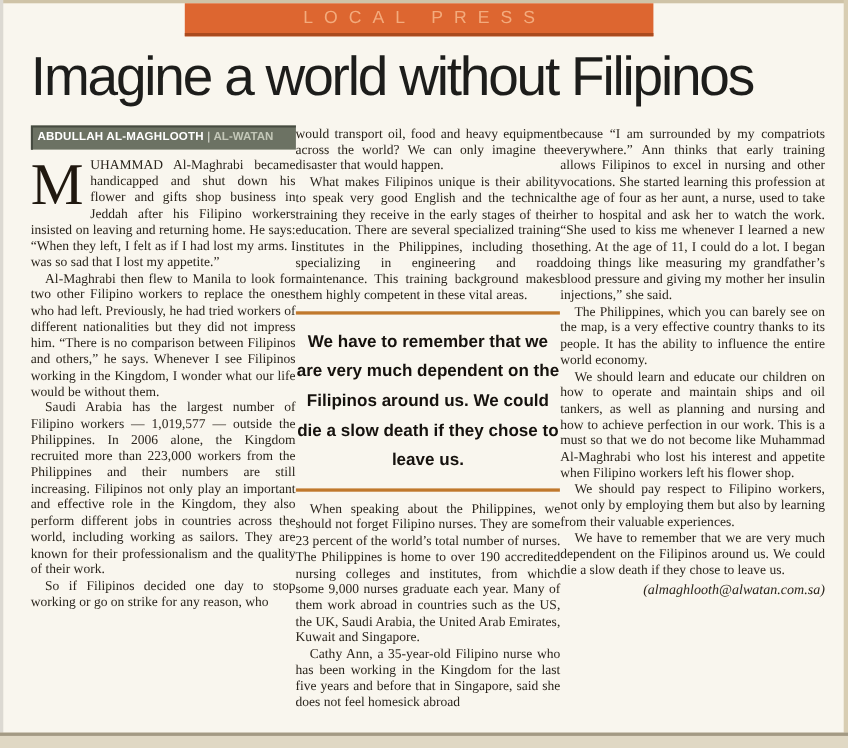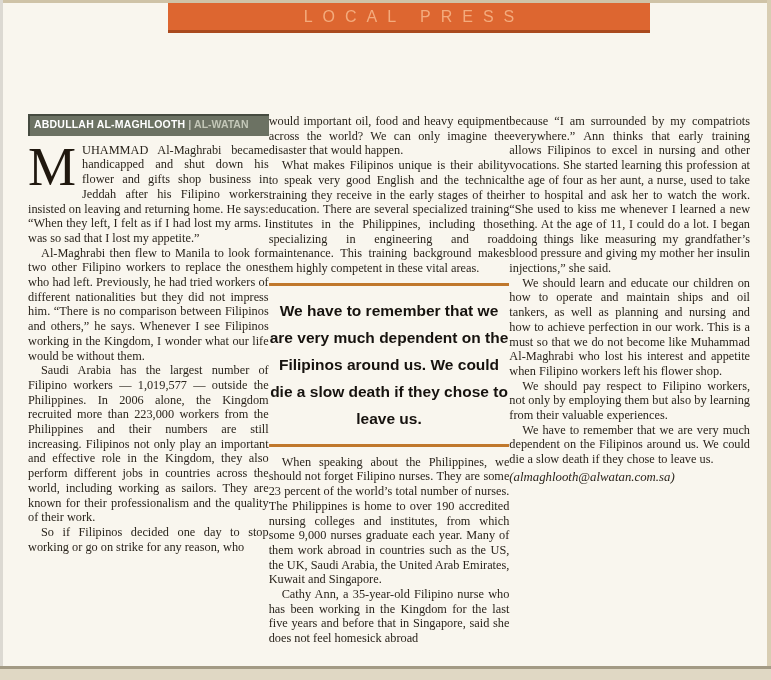--- a/index.html
+++ b/index.html
@@ -8,21 +8,21 @@
     background:#f9f6ee; overflow:hidden;
     font-family:"Liberation Serif", serif;
   }
   
   .edge-top    { position:absolute; top:0; left:0; right:0; height:3px; background:#cfc3a7; }
   .edge-right  { position:absolute; top:0; right:0; bottom:0; width:4px; background:#d8cdb2; }
   .edge-left   { position:absolute; top:0; left:0; bottom:0; width:3px; background:#dcd9d2; }
   .edge-bottom { position:absolute; left:0; right:0; bottom:0; height:11px; background:#e0d8c4; border-top:3px solid #a39a84; }
 
   .banner {
-    position:absolute; left:168px; top:3px; width:482px; height:27px;
+    position:absolute; left:168px; top:3px; width:426px; height:27px;
     background:#dd6630; border-bottom:3px solid #aa4a1e;
     display:flex; align-items:center; justify-content:center;
   }
   .banner span {
     color:#f3ab7d; font-family:"Liberation Sans", sans-serif;
     font-size:16px; letter-spacing:10px; text-indent:10px;
   }
 
   .headline {
     position:absolute; left:28px; top:40px; width:730px; margin:0;
@@ -58,59 +58,61 @@
 
   .pullquote {
     border-top:3px solid #c0782c; border-bottom:3px solid #c0782c;
     margin:7px 0 8px; padding:11px 1px 12px;
     text-align:center; text-indent:0;
     font-family:"Liberation Sans", sans-serif; font-weight:700;
     font-size:15.5px; line-height:27px; color:#16120e;
   }
 
   .signature {
-    font-style:italic; text-indent:0 !important;
+    text-align:right; font-style:italic; text-indent:0 !important;
     font-size:12.8px; padding-top:3px;
   }
 </style>
 </head>
 <body>
 
 <div class="page">
   <div class="edge-top"></div>
   <div class="edge-left"></div>
   <div class="edge-right"></div>
 
   <div class="banner">
     <span>LOCAL PRESS</span>
   </div>
 
+  <h1 class="headline">Imagine a world without Filipinos</h1>
 
   <div class="columns">
 
     <div class="col">
       <div class="byline">
         <span class="byline-author">ABDULLAH AL-MAGHLOOTH</span><span class="byline-sep">|</span><span class="byline-source">AL-WATAN</span>
       </div>
       <p class="first-para"><span class="dropcap">M</span><span>UHAMMAD Al-Maghrabi became handicapped and shut down his flower and gifts shop business in Jeddah after his Filipino workers insisted on leaving and returning home. He says: “When they left, I felt as if I had lost my arms. I was so sad that I lost my appetite.”</span></p>
       <p>Al-Maghrabi then flew to Manila to look for two other Filipino workers to replace the ones who had left. Previously, he had tried workers of different nationalities but they did not impress him. “There is no comparison between Filipinos and others,” he says. Whenever I see Filipinos working in the Kingdom, I wonder what our life would be without them.</p>
       <p>Saudi Arabia has the largest number of Filipino workers — 1,019,577 — outside the Philippines. In 2006 alone, the Kingdom recruited more than 223,000 workers from the Philippines and their numbers are still increasing. Filipinos not only play an important and effective role in the Kingdom, they also perform different jobs in countries across the world, including working as sailors. They are known for their professionalism and the quality of their work.</p>
       <p>So if Filipinos decided one day to stop working or go on strike for any reason, who</p>
     </div>
 
     <div class="col">
-      <p class="cont">would important oil, food and heavy equipment across the world? We can only imagine the disaster that would happen.</p>
+      <p class="cont">would transport oil, food and heavy equipment across the world? We can only imagine the disaster that would happen.</p>
       <p>What makes Filipinos unique is their ability to speak very good English and the technical training they receive in the early stages of their education. There are several specialized training institutes in the Philippines, including those specializing in engineering and road maintenance. This training background makes them highly competent in these vital areas.</p>
       <div class="pullquote">We have to remember that we are very much dependent on the Filipinos around us. We could die a slow death if they chose to leave us.</div>
       <p>When speaking about the Philippines, we should not forget Filipino nurses. They are some 23 percent of the world’s total number of nurses. The Philippines is home to over 190 accredited nursing colleges and institutes, from which some 9,000 nurses graduate each year. Many of them work abroad in countries such as the US, the UK, Saudi Arabia, the United Arab Emirates, Kuwait and Singapore.</p>
       <p>Cathy Ann, a 35-year-old Filipino nurse who has been working in the Kingdom for the last five years and before that in Singapore, said she does not feel homesick abroad</p>
     </div>
 
     <div class="col">
       <p class="cont">because “I am surrounded by my compatriots everywhere.” Ann thinks that early training allows Filipinos to excel in nursing and other vocations. She started learning this profession at the age of four as her aunt, a nurse, used to take her to hospital and ask her to watch the work. “She used to kiss me whenever I learned a new thing. At the age of 11, I could do a lot. I began doing things like measuring my grandfather’s blood pressure and giving my mother her insulin injections,” she said.</p>
+      <p>The Philippines, which you can barely see on the map, is a very effective country thanks to its people. It has the ability to influence the entire world economy.</p>
       <p>We should learn and educate our children on how to operate and maintain ships and oil tankers, as well as planning and nursing and how to achieve perfection in our work. This is a must so that we do not become like Muhammad Al-Maghrabi who lost his interest and appetite when Filipino workers left his flower shop.</p>
       <p>We should pay respect to Filipino workers, not only by employing them but also by learning from their valuable experiences.</p>
       <p>We have to remember that we are very much dependent on the Filipinos around us. We could die a slow death if they chose to leave us.</p>
       <p class="signature">(almaghlooth@alwatan.com.sa)</p>
     </div>
 
   </div>
 
   <div class="edge-bottom"></div>
 </div>

